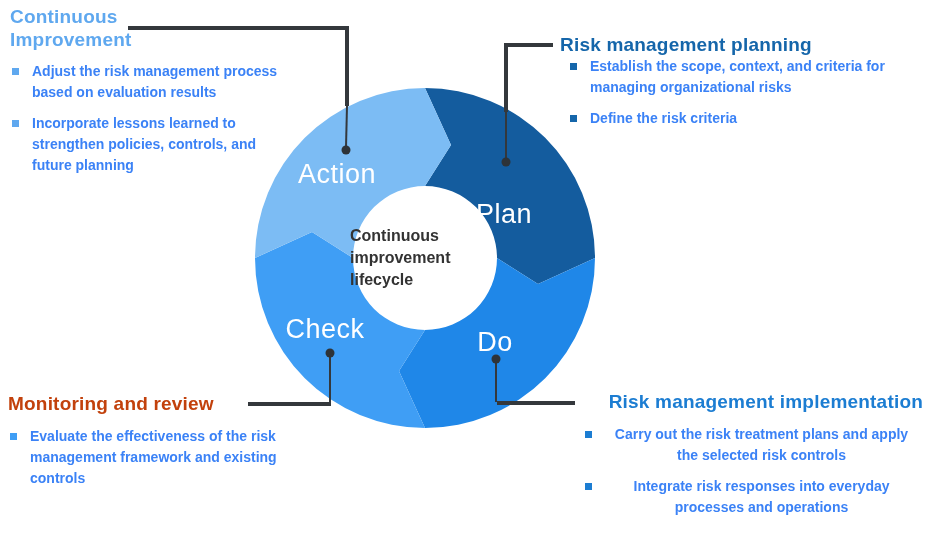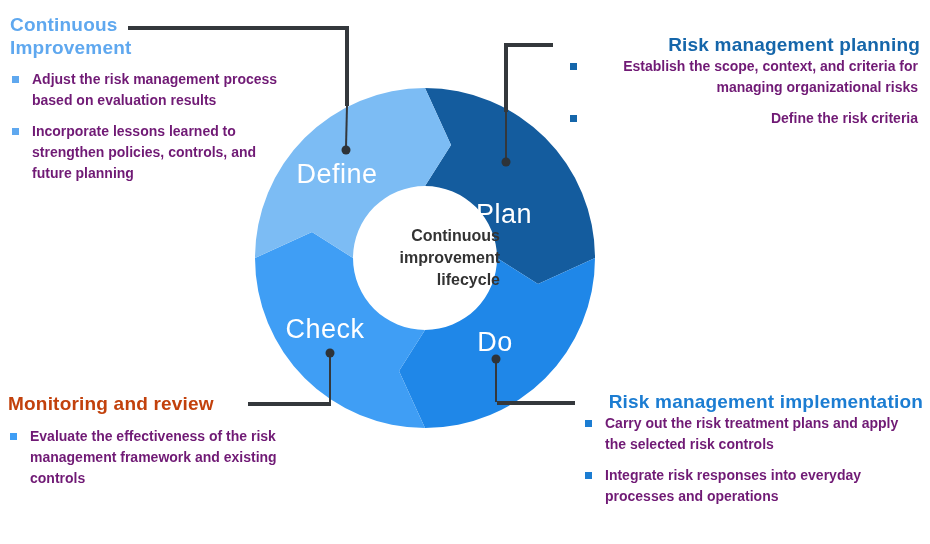--- a/index.html
+++ b/index.html
@@ -11,37 +11,37 @@
   
   .sec-title{font-size:19px;font-weight:700;line-height:23px;letter-spacing:.2px;}
   .t-ci{color:#5FA8EF;}
   .t-rmp{color:#1566AA;}
   .t-mr{color:#c2410c;}
   .t-rmi{color:#1C7DD2;text-align:right;}
   
   ul.blist{list-style:none;margin:0;padding:0;}
   ul.blist li{
     position:relative;padding-left:22px;margin:0 0 10px 0;
-    font-size:14px;font-weight:600;line-height:21px;color:#701a75;
+    font-size:14px;font-weight:600;line-height:21px;color:#3b82f6;
   }
   ul.blist li::before{
     content:"";position:absolute;left:2px;top:7px;width:7px;height:7px;
   }
   ul.ci  li::before{background:#5FA8EF;}
   ul.rmp li::before{background:#1566AA;}
   ul.mr  li::before{background:#3F9EF5;}
   ul.rmi li::before{background:#1C7DD2;}
   
   .ring-label{
     transform:translate(-50%,-50%);color:#ffffff;font-size:27px;
     font-weight:500;letter-spacing:.5px;white-space:nowrap;
   }
   
   .center-cap{
-    transform:translate(-50%,-50%);text-align:right;color:#333333;
+    transform:translate(-50%,-50%);text-align:left;color:#333333;
     font-size:16px;font-weight:700;line-height:22px;width:150px;
   }
   .center-cap span{display:block;}
   
   .elbow{fill:none;stroke:#34383C;stroke-width:4;}
   .pin{stroke:#34383C;stroke-width:2;}
   .pin-dot{fill:#2E3338;}
 </style>
 </head>
 <body>
@@ -63,55 +63,55 @@
     <line class="pin" x1="347" y1="106" x2="346" y2="147"></line>
     <circle class="pin-dot" cx="346" cy="150" r="4.5"></circle>
     <line class="pin" x1="506" y1="112" x2="506" y2="158"></line>
     <circle class="pin-dot" cx="506" cy="162" r="4.5"></circle>
     <line class="pin" x1="330" y1="402" x2="330" y2="357"></line>
     <circle class="pin-dot" cx="330" cy="353" r="4.5"></circle>
     <line class="pin" x1="496" y1="402" x2="496" y2="363"></line>
     <circle class="pin-dot" cx="496" cy="359" r="4.5"></circle>
   </svg>
 
-  <div class="abs ring-label" style="left:337px;top:174px;">Define</div>
+  <div class="abs ring-label" style="left:337px;top:174px;">Action</div>
   <div class="abs ring-label" style="left:504px;top:186px;margin-top:28px;">Plan</div>
   <div class="abs ring-label" style="left:325px;top:329px;">Check</div>
   <div class="abs ring-label" style="left:495px;top:342px;">Do</div>
 
   <div class="abs center-cap" style="left:425px;top:258px;">
     <span>Continuous</span>
     <span>improvement</span>
     <span>lifecycle</span>
   </div>
 
-  <div class="abs" style="left:10px;top:13px;width:285px;">
+  <div class="abs" style="left:10px;top:5px;width:285px;">
     <div class="sec-title t-ci" style="width:170px;">Continuous Improvement</div>
     <ul class="blist ci" style="margin-top:10px;width:278px;">
       <li>Adjust the risk management process based on evaluation results</li>
       <li>Incorporate lessons learned to strengthen policies, controls, and future planning</li>
     </ul>
   </div>
 
-  <div class="abs" style="left:560px;top:33px;width:360px;text-align:right;">
+  <div class="abs" style="left:560px;top:33px;width:360px;">
     <div class="sec-title t-rmp">Risk management planning</div>
     <ul class="blist rmp" style="margin-left:8px;width:350px;">
       <li>Establish the scope, context, and criteria for managing organizational risks</li>
       <li>Define the risk criteria</li>
     </ul>
   </div>
 
   <div class="abs" style="left:8px;top:392px;width:305px;">
     <div class="sec-title t-mr">Monitoring and review</div>
     <ul class="blist mr" style="margin-top:11px;width:300px;">
       <li>Evaluate the effectiveness of the risk management framework and existing controls</li>
     </ul>
   </div>
 
   <div class="abs" style="left:583px;top:390px;width:340px;">
     <div class="sec-title t-rmi">Risk management implementation</div>
-    <ul class="blist rmi" style="width:335px;">
+    <ul class="blist rmi" style="margin-top:11px;width:335px;text-align:center;">
       <li>Carry out the risk treatment plans and apply the selected risk controls</li>
       <li>Integrate risk responses into everyday processes and operations</li>
     </ul>
   </div>
 
 </div>
 
 </body></html>

